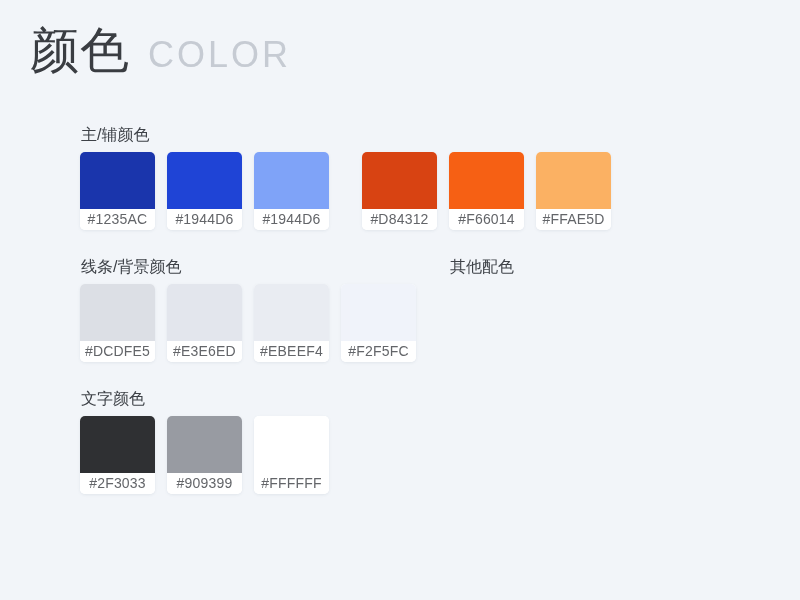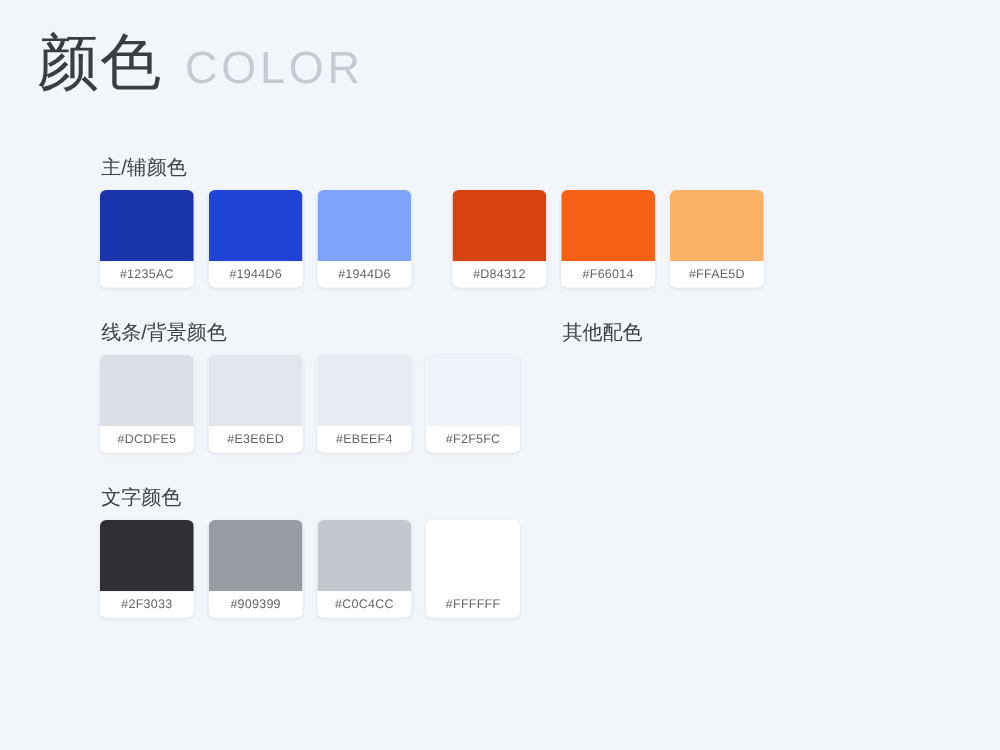--- a/index.html
+++ b/index.html
@@ -90,21 +90,21 @@
   .swatch-color {
     height: 57px;
     width: 100%;
     display: block;
   }
 
   .swatch-label {
     height: 21px;
     line-height: 21px;
     text-align: center;
-    font-size: 10px;
+    font-size: 14px;
     letter-spacing: 0.2px;
     color: #636569;
     background: #FFFFFF;
     white-space: nowrap;
   }
 
   
   .swatch-card.is-white .swatch-color {
     background: #FFFFFF;
   }
@@ -190,24 +190,20 @@
       <div class="group-title">文字颜色</div>
       <div class="swatch-strip">
         <div class="swatch-card">
           <span class="swatch-color" style="background: rgb(47, 48, 51);"></span>
           <div class="swatch-label">#2F3033</div>
         </div>
         <div class="swatch-card">
           <span class="swatch-color" style="background: rgb(152, 155, 162);"></span>
           <div class="swatch-label">#909399</div>
         </div>
-        <div class="swatch-card">
-          <span class="swatch-color" style="background: rgb(195, 199, 207);"></span>
-          <div class="swatch-label">#C0C4CC</div>
-        </div>
         <div class="swatch-card is-white">
           <span class="swatch-color" style="background: rgb(255, 255, 255);"></span>
           <div class="swatch-label">#FFFFFF</div>
         </div>
       </div>
     </div>
   </div>
 
 </div>
 

